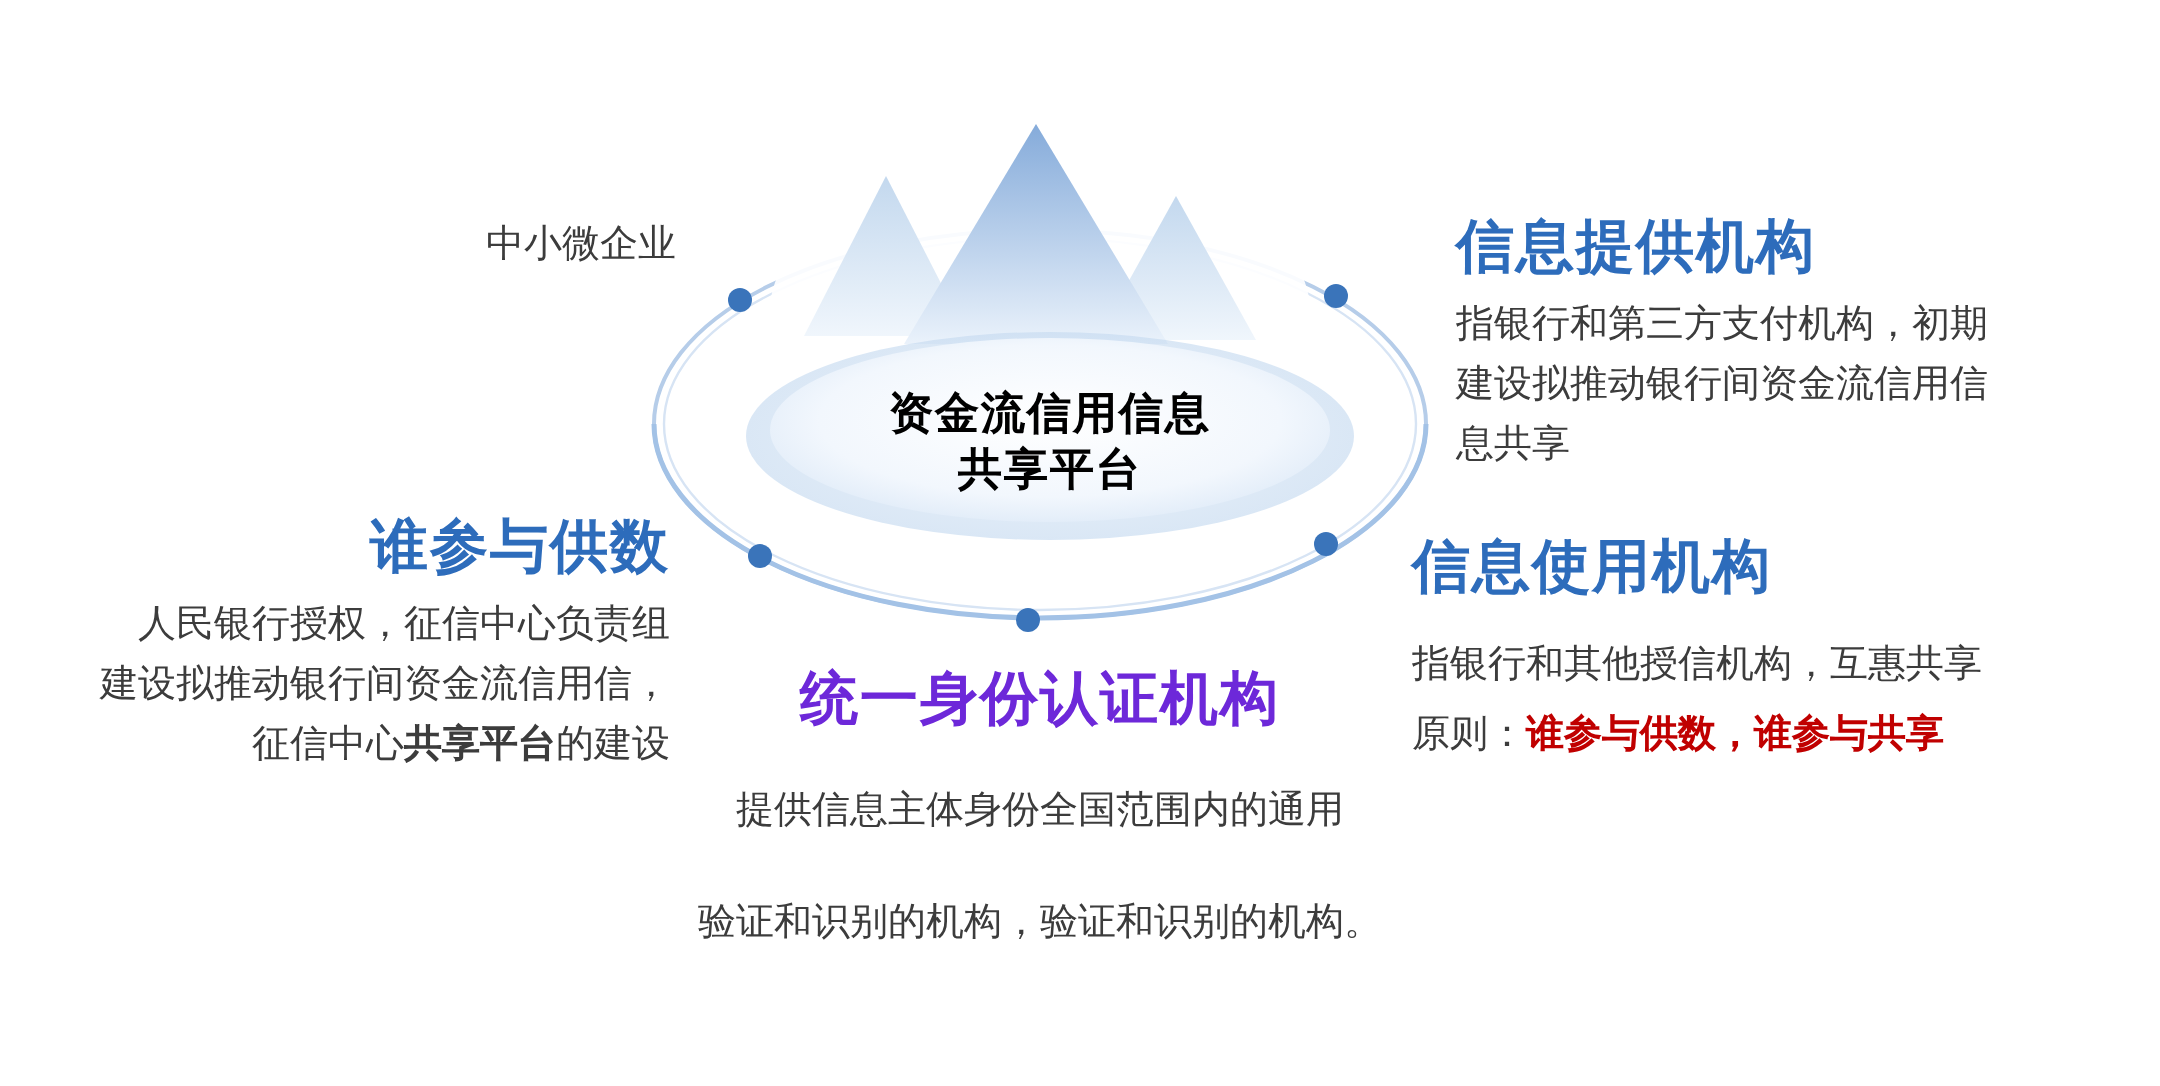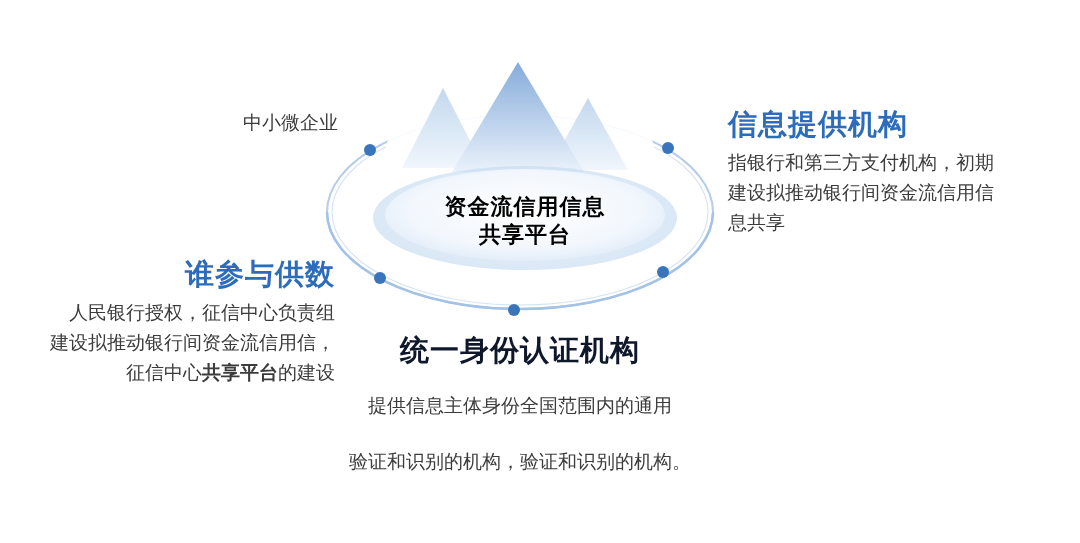--- a/index.html
+++ b/index.html
@@ -11,21 +11,21 @@
   .center-label {
     position:absolute; left:395px; top:193px; width:260px; text-align:center;
     color:#000000; font-weight:bold; font-size:22px; line-height:28px;
     font-family:"Liberation Sans", sans-serif; letter-spacing:1px;
   }
   .section { position:absolute; }
   .heading {
     font-size:29px; line-height:32px; font-weight:bold; color:#2d6cbb;
     margin:0 0 8px; letter-spacing:1px; font-family:"Liberation Sans", sans-serif;
   }
-  .heading.navy { color:#0f172a; }
+  .heading.navy { color:#6d28d9; }
   .body-line {
     font-size:19px; line-height:30px; color:#3c3c3c;
     font-family:"Liberation Serif", serif;
   }
   .align-right { text-align:right; }
   .align-center { text-align:center; }
   .bold { font-weight:bold; }
   .red { color:#c00000; font-weight:bold; }
   .lh-tall .body-line { line-height:32px;margin-top:24px; }
   .mb-lg .heading { margin-bottom:18px; }
@@ -101,14 +101,21 @@
     <div class="body-line">验证和识别的机构，验证和识别的机构。</div>
   </div>
 
   <div class="section" style="left:728px; top:108px; width:310px;">
     <h2 class="heading">信息提供机构</h2>
     <div class="body-line">指银行和第三方支付机构，初期</div>
     <div class="body-line">建设拟推动银行间资金流信用信</div>
     <div class="body-line">息共享</div>
   </div>
 
+  <div class="section mb-lg" style="left:706px; top:268px; width:340px;">
+    <h2 class="heading">信息使用机构</h2>
+    <div class="body-line">指银行和其他授信机构，互惠共享</div>
+    <div class="body-line gap-line">
+      <span>原则：</span><span class="red">谁参与供数，谁参与共享</span>
+    </div>
+  </div>
 
 </div>
 
 </body></html>

